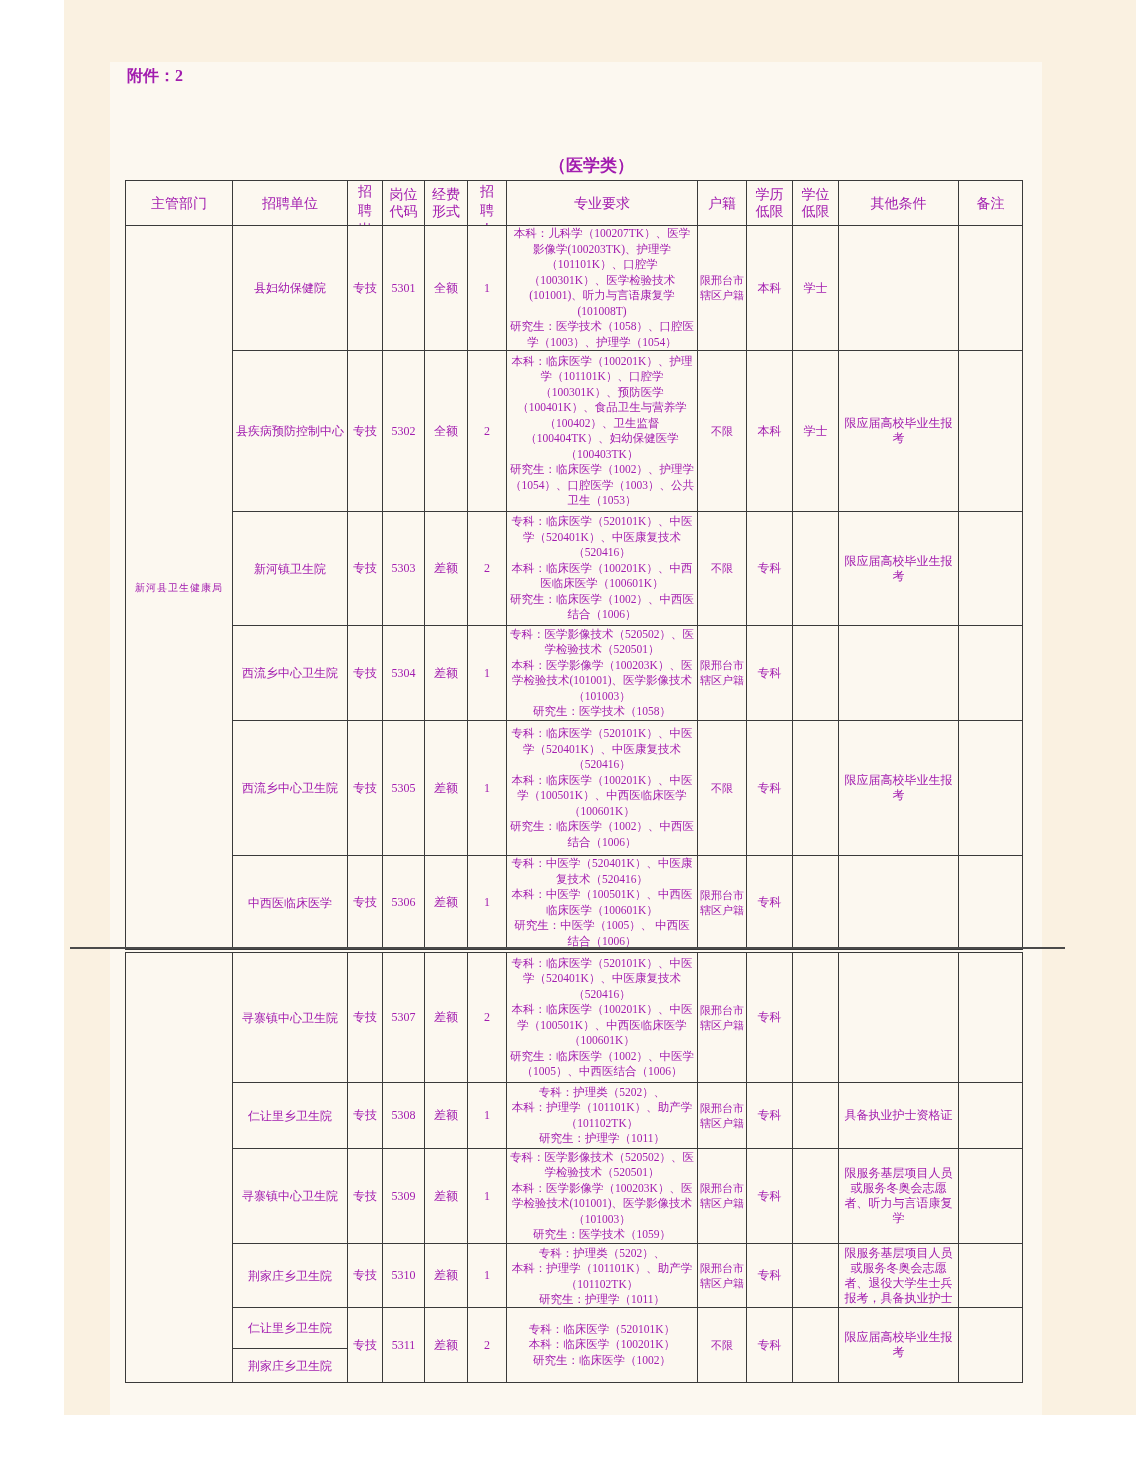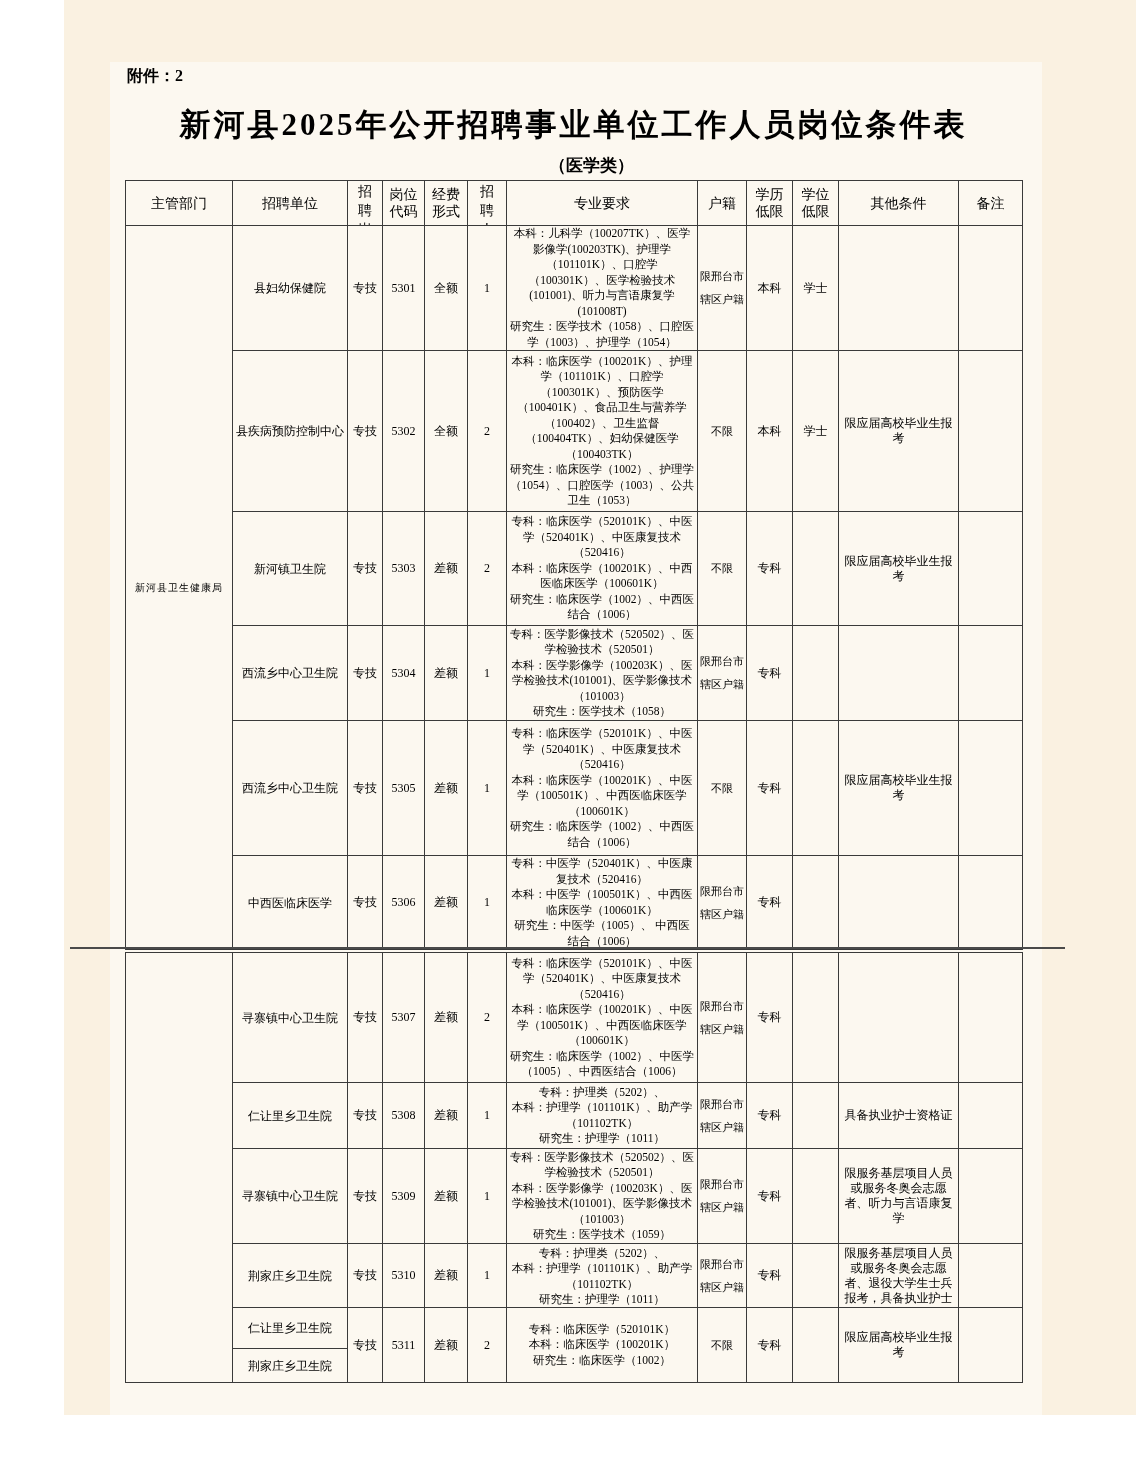--- a/index.html
+++ b/index.html
@@ -1,51 +1,50 @@
 <!DOCTYPE html>
 <html><head>
 <meta charset="utf-8">
 <style>
   html,body{margin:0;padding:0;}
   #screen{
     position:relative;width:1136px;height:1471px;background:#ffffff;overflow:hidden;
-    font-family:"Liberation Serif","DejaVu Serif",serif;color:#000000;
+    font-family:"Liberation Serif","DejaVu Serif",serif;color:#a21caf;
   }
   .photo{position:absolute;left:64px;top:0;width:1072px;height:1415px;background:#faf1e1;}
   .paper{position:absolute;left:110px;top:62px;width:932px;height:1353px;background:#fcf8f0;}
   .attach{position:absolute;left:127px;top:66px;font-size:16px;font-weight:600;}
   .title{position:absolute;left:115px;top:104px;width:917px;text-align:center;
          font-size:31px;font-weight:700;letter-spacing:3px;white-space:nowrap;}
   .subtitle{position:absolute;left:133px;top:154px;width:917px;text-align:center;
          font-size:17px;font-weight:600;}
   table.grid{position:absolute;left:125px;width:897px;border-collapse:collapse;
          table-layout:fixed;background:transparent;}
   .grid th,.grid td{border:1px solid #3a3a3a;text-align:center;vertical-align:middle;
          padding:0 2px;font-weight:400;overflow:hidden;}
   .grid th{font-size:14px;line-height:17px;white-space:pre-line;font-weight:500;}
   .vwrap{width:15px;margin:0 auto;height:43px;overflow:hidden;line-height:19px;
          font-size:14px;word-break:break-all;text-align:center;}
   .cell{font-size:12px;line-height:15px;}
   .unit{font-size:12px;line-height:16px;}
   .majors{font-size:11.5px;line-height:15.5px;white-space:pre-line;}
-  .hukou{font-size:11px;line-height:23px;}
+  .hukou{font-size:11px;line-height:15px;}
   .other{font-size:12px;line-height:15px;}
   .clip60{max-height:60px;overflow:hidden;}
   .dept-cell{vertical-align:bottom;padding-bottom:125px;font-size:10px;letter-spacing:1px;}
   .pagebreak{position:absolute;left:70px;top:947px;width:995px;height:2px;background:#4a4a4a;}
 </style>
 </head>
 <body>
 
 <div id="screen">
   <div class="photo"></div>
   <div class="paper"></div>
 
   <div class="attach">附件：2</div>
-  <div class="title">新河县2025年公开招聘事业单位工作人员岗位条件表</div>
   <div class="subtitle">（医学类）</div>
 
   <table class="grid" style="top:180px;padding-left:24px;">
     <colgroup>
       <col style="width:107px">
         <col style="width:115px">
         <col style="width:35px">
       <col style="width:42px">
         <col style="width:43px">
         <col style="width:39px">

